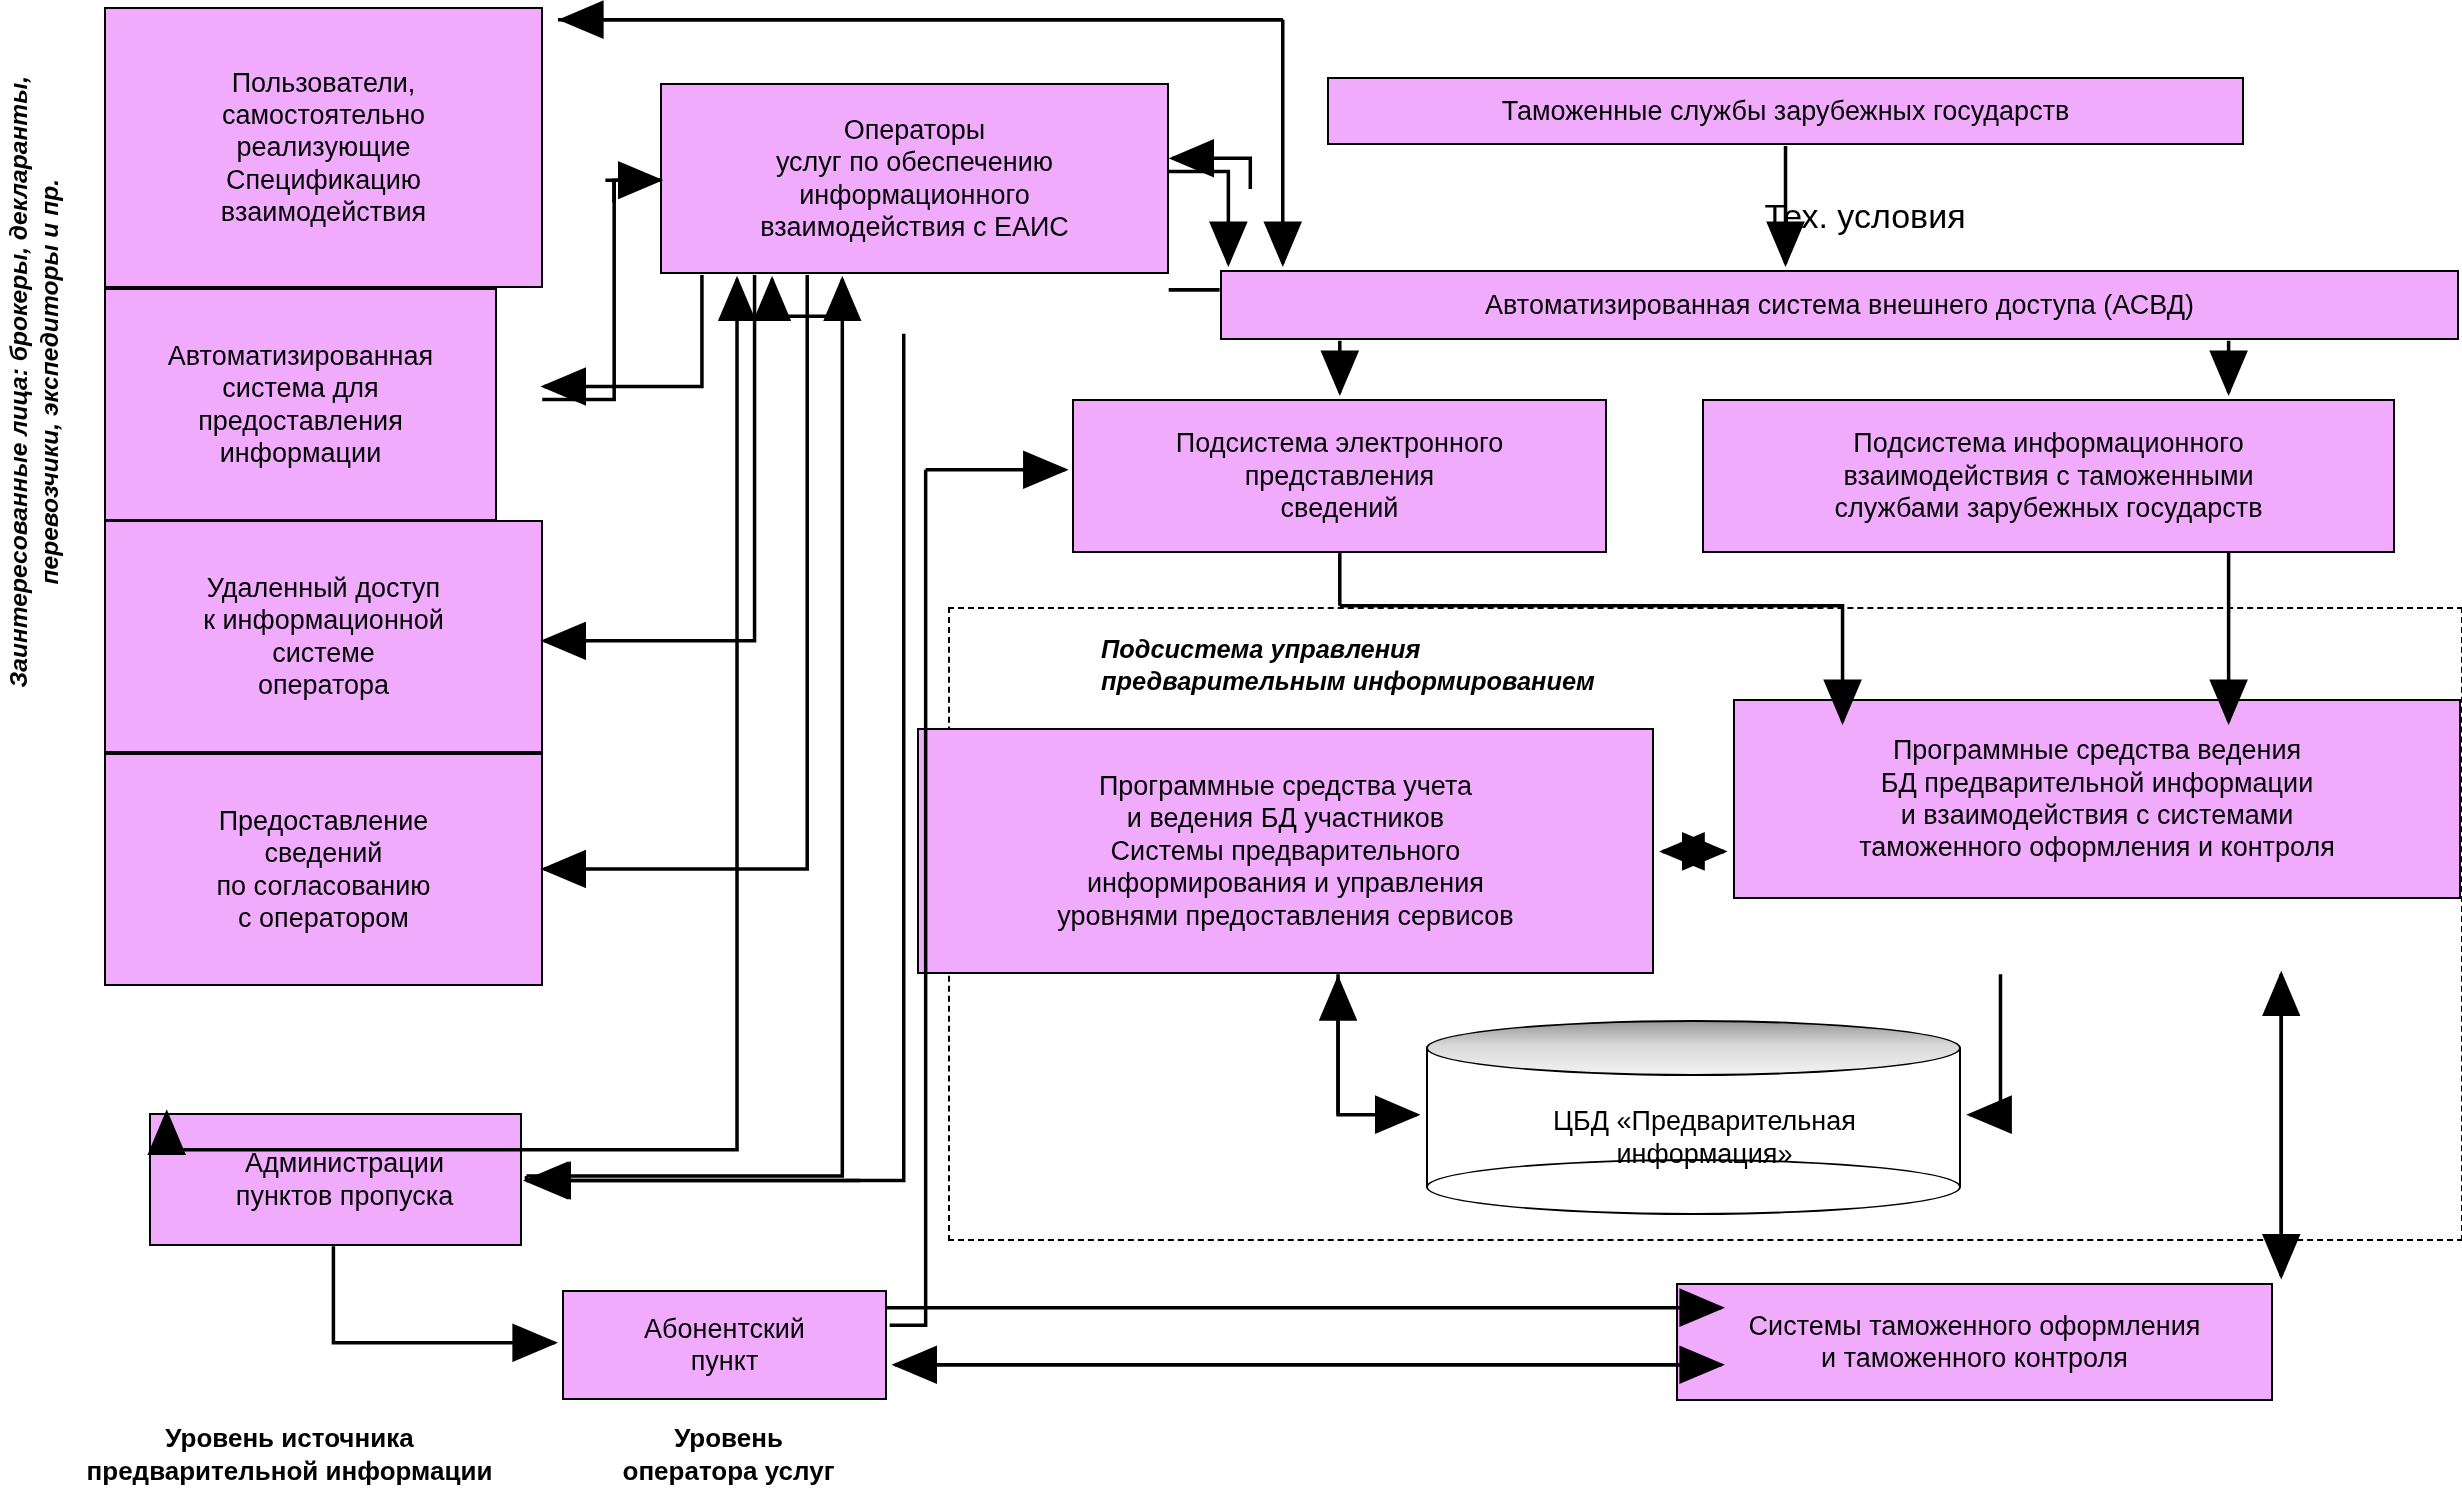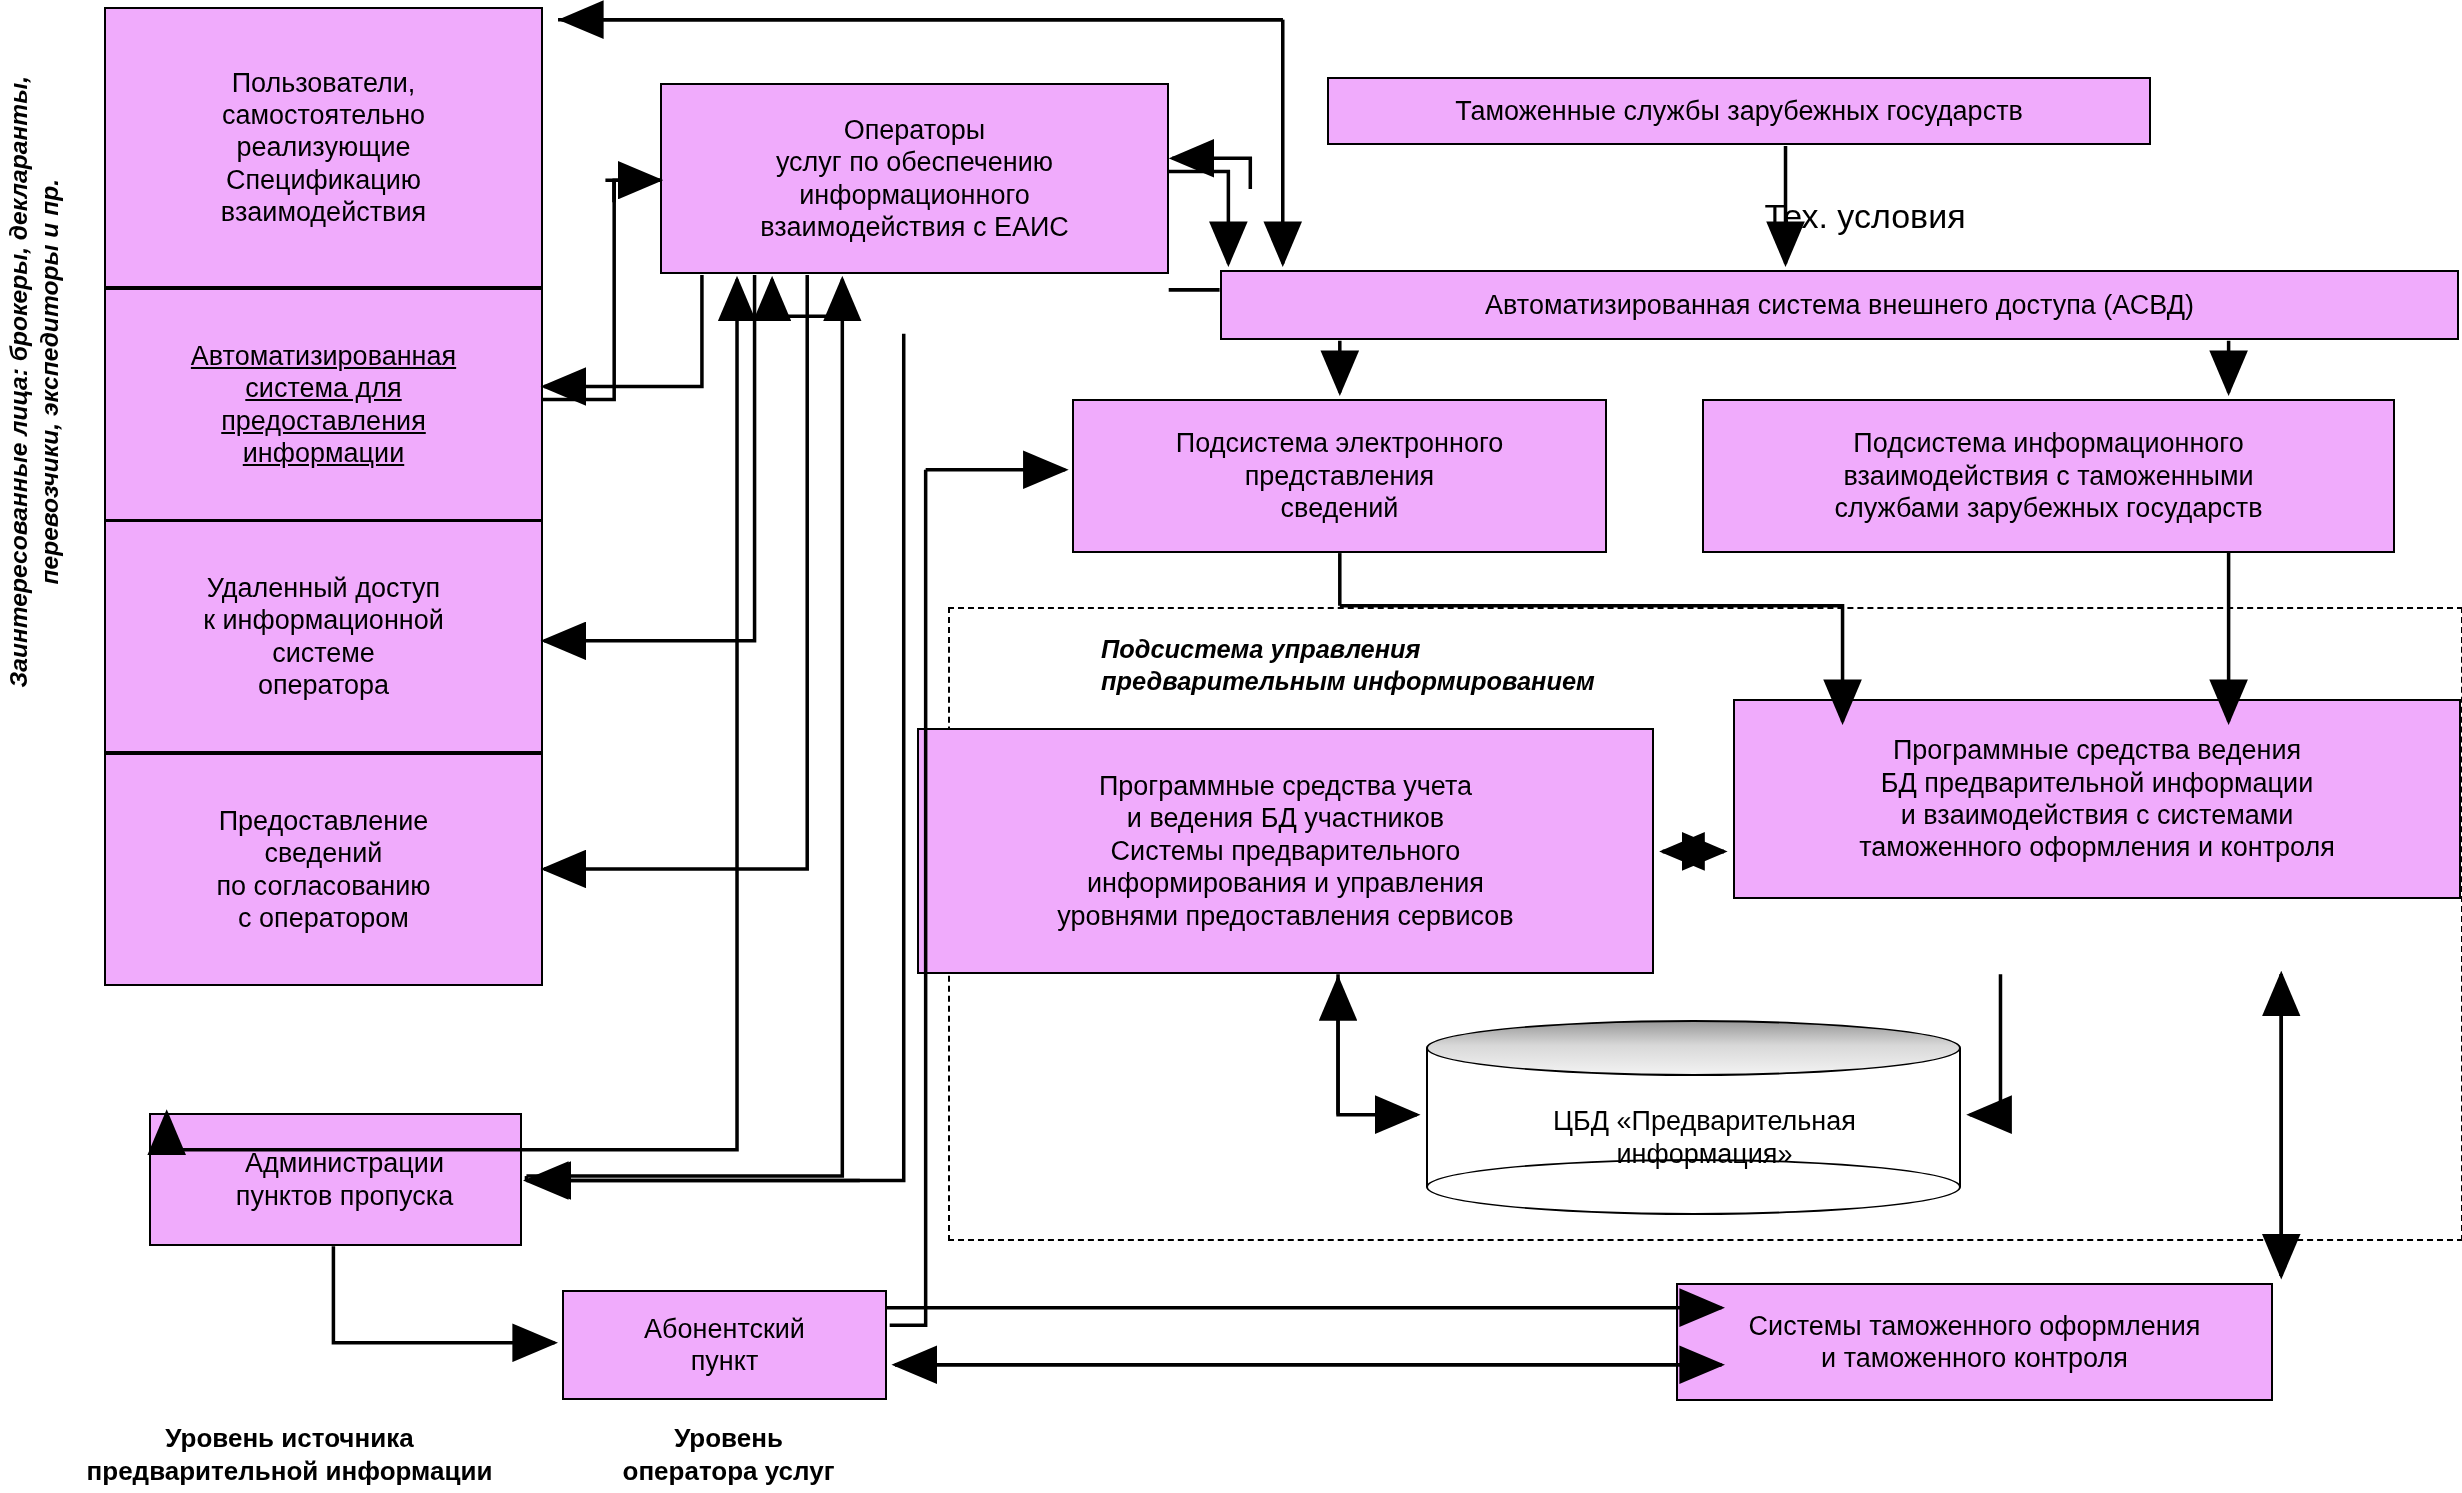--- a/index.html
+++ b/index.html
@@ -33,41 +33,41 @@
 <div id="stage">
 
   <div class="vlabel" style="width:614px;left:-272px;top:351px;transform:rotate(-90deg);">Заинтересованные лица: брокеры, декларанты, перевозчики, экспедиторы и пр.</div>
 
   <div class="box" style="left:104px;top:7px;width:439px;height:281px;white-space:pre-line;">Пользователи,
 самостоятельно
 реализующие
 Спецификацию
 взаимодействия</div>
 
-  <div class="box" style="left:104px;top:288px;width:439px;height:233px;white-space:pre-line;text-decoration:underline;">Автоматизированная
+  <div class="box" style="left:104px;top:288px;width:393px;height:233px;white-space:pre-line;">Автоматизированная
 система для
 предоставления
 информации</div>
 
   <div class="box" style="left:104px;top:520px;width:439px;height:233px;white-space:pre-line;">Удаленный доступ
 к информационной
 системе
 оператора</div>
 
   <div class="box" style="left:104px;top:753px;width:439px;height:233px;white-space:pre-line;">Предоставление
 сведений
 по согласованию
 с оператором</div>
 
   <div class="box" style="left:660px;top:83px;width:509px;height:191px;white-space:pre-line;">Операторы
 услуг по обеспечению
 информационного
 взаимодействия с ЕАИС</div>
 
-  <div class="box" style="left:1327px;top:77px;width:824px;height:68px;">Таможенные службы зарубежных государств</div>
+  <div class="box" style="left:1327px;top:77px;width:917px;height:68px;">Таможенные службы зарубежных государств</div>
 
   <div class="box" style="left:1220px;top:270px;width:1239px;height:70px;">Автоматизированная система внешнего доступа (АСВД)</div>
 
   <div class="box" style="left:1072px;top:399px;width:535px;height:154px;white-space:pre-line;">Подсистема электронного
 представления
 сведений</div>
 
   <div class="box" style="left:1702px;top:399px;width:693px;height:154px;white-space:pre-line;">Подсистема информационного
 взаимодействия с таможенными
 службами зарубежных государств</div>

